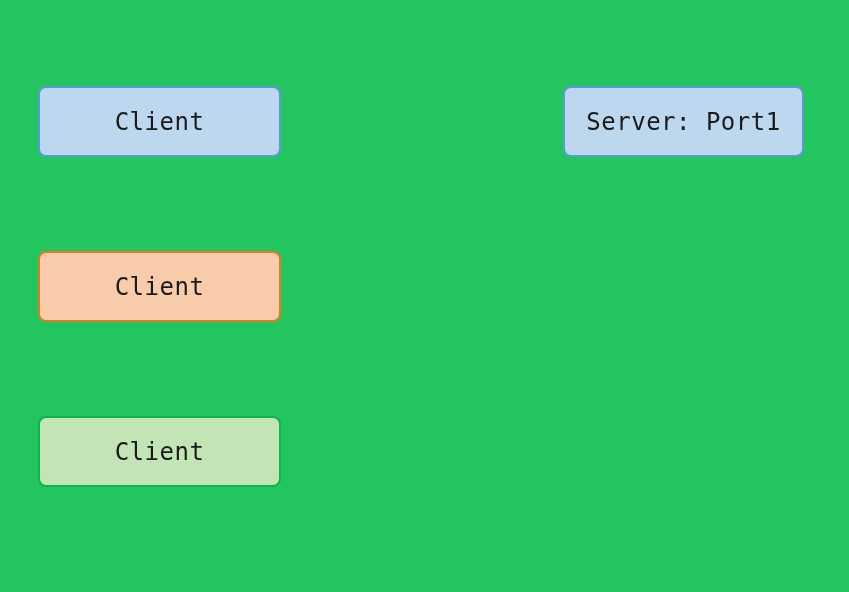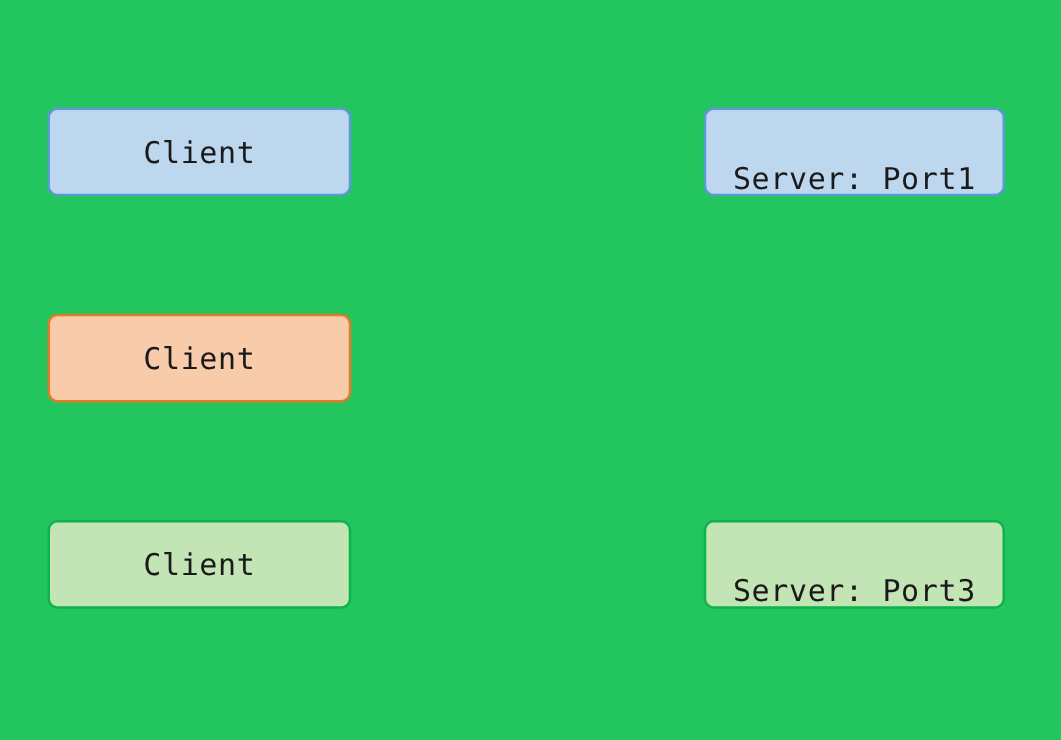--- a/index.html
+++ b/index.html
@@ -52,21 +52,20 @@
     border-color: #0cb44a;
   }
   
   .col-client {
     left: 38px;
     width: 243px;
   }
   .col-server {
     left: 563px;
     width: 241px;
-    align-items: flex-end;
   }
   
   .row-1 { top: 86px;  height: 71px; }
   .row-2 { top: 251px; height: 71px; }
   .row-3 { top: 416px; height: 71px; }
 
   .node-label {
     pointer-events: none;
   }
 </style>
@@ -85,17 +84,14 @@
 
   <div class="node-box theme-orange col-client row-2">
     <span class="node-label">Client</span>
   </div>
 
 
   <div class="node-box theme-green col-client row-3">
     <span class="node-label">Client</span>
   </div>
 
-  <div class="node-box theme-green col-server row-3">
-    <span class="node-label">Server: Port3</span>
-  </div>
 
 </div>
 
 </body></html>

